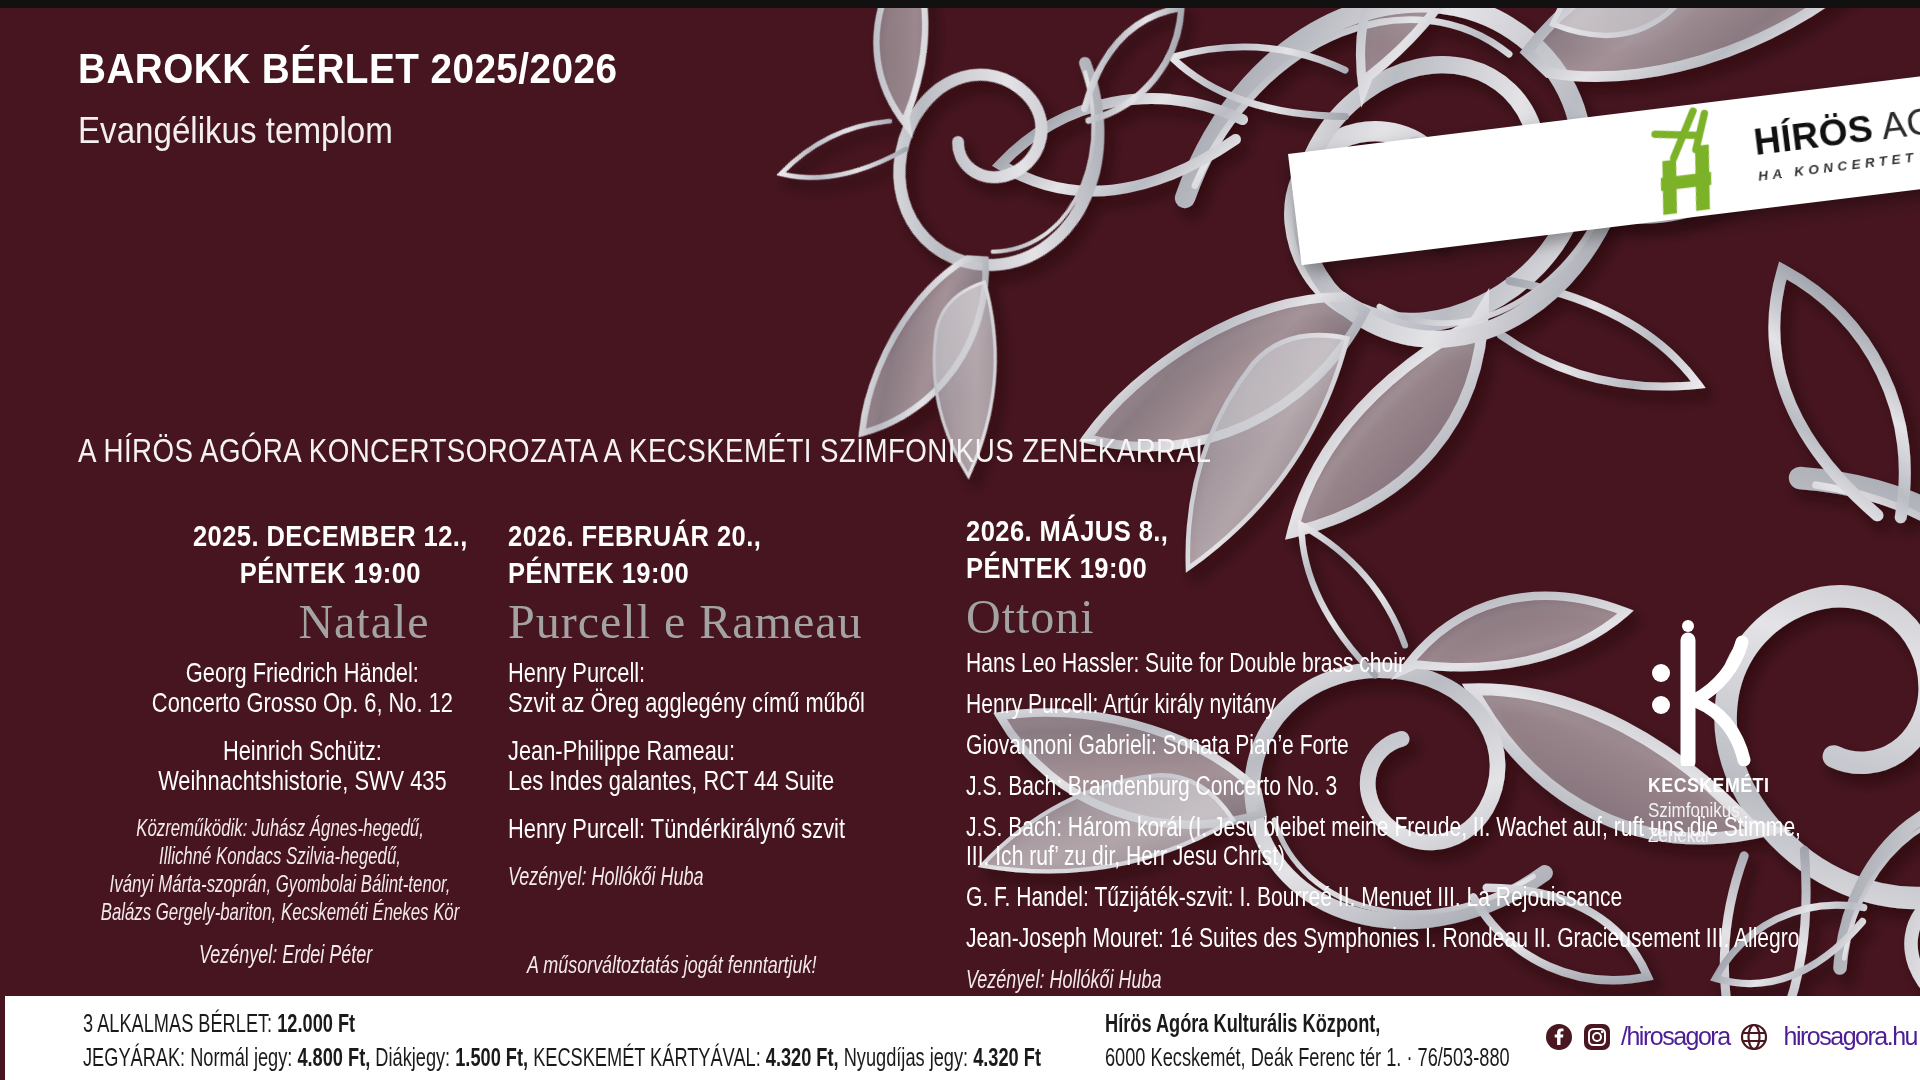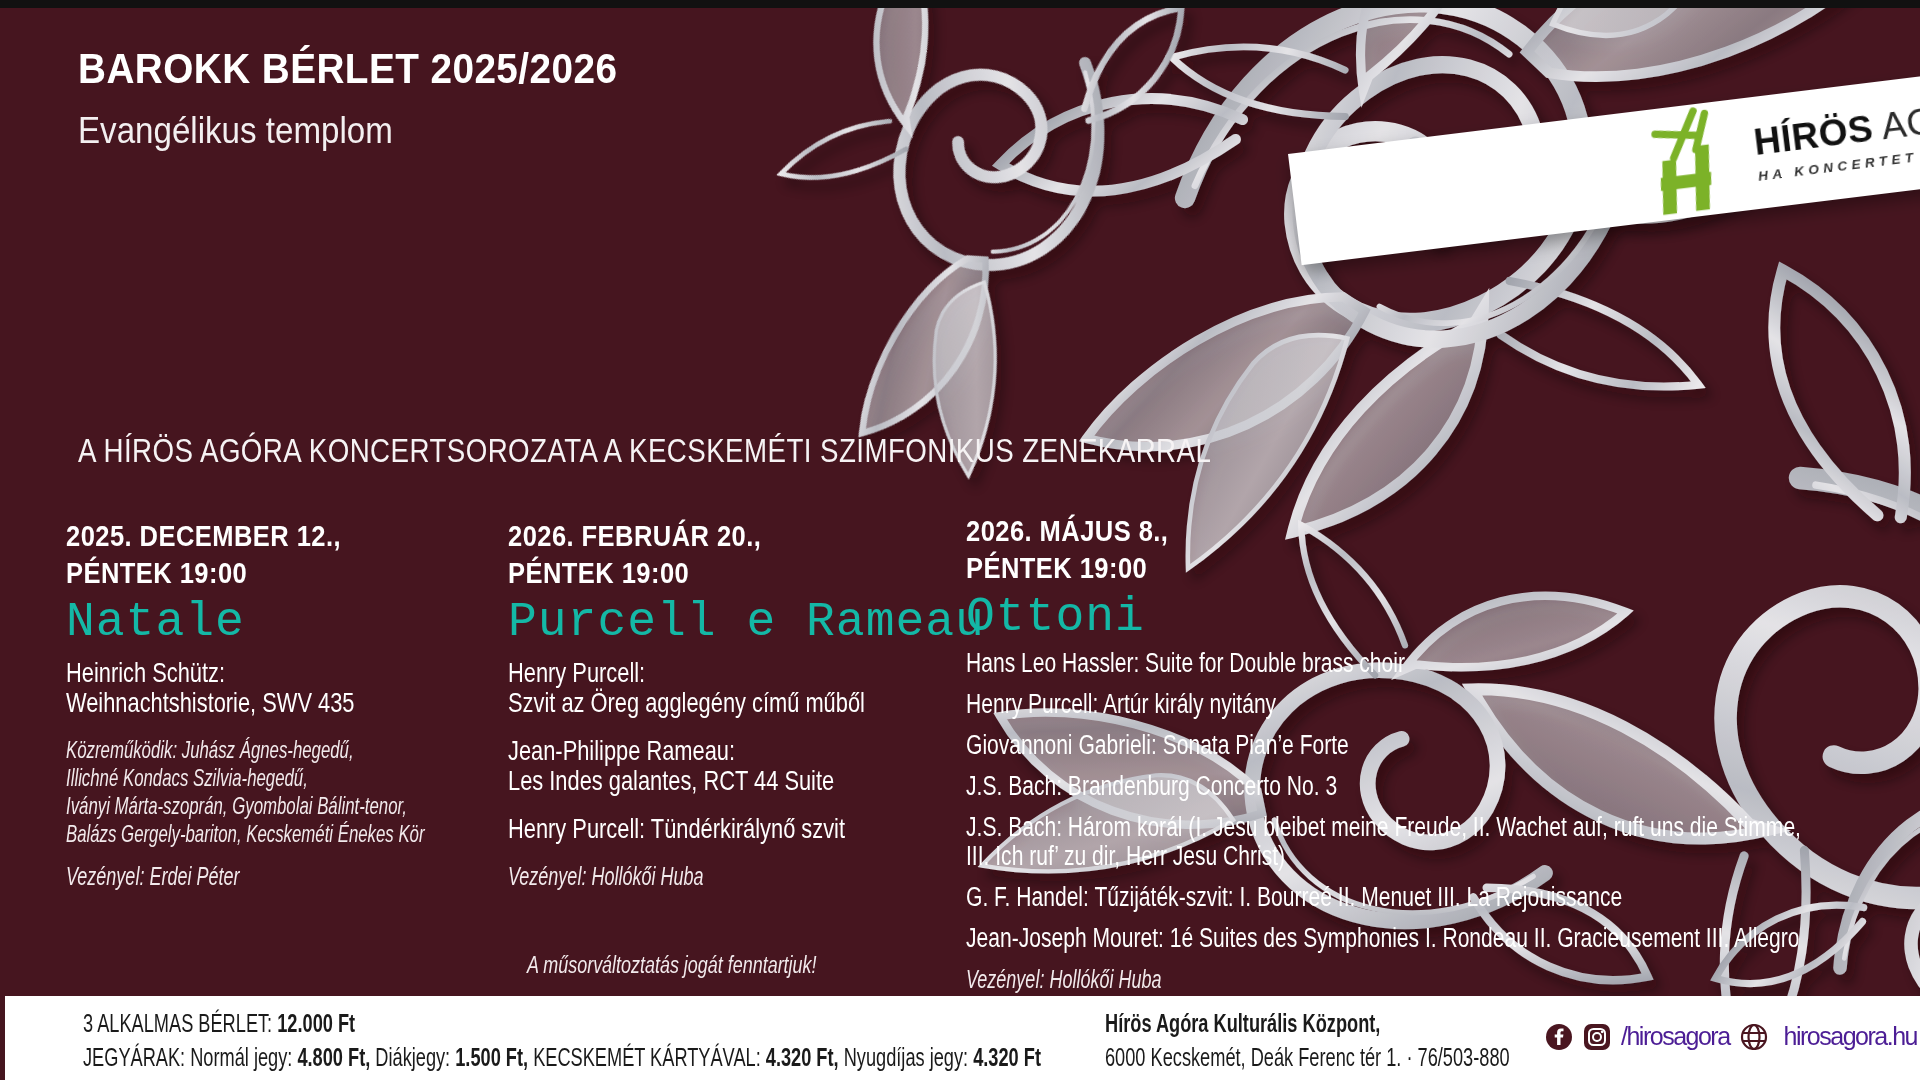--- a/index.html
+++ b/index.html
@@ -29,27 +29,27 @@
           box-shadow:0 8px 16px rgba(0,0,0,.35);}
   .banner-logo{margin-left:352px;flex:0 0 auto;}
   .banner-text{margin-left:20px;color:#1d1d1d;}
   .banner-name{font-size:37px;line-height:40px;letter-spacing:.5px;white-space:nowrap;}
   .banner-name .bn-bold{font-weight:700;color:#111;}
   .banner-name .bn-light{font-weight:400;color:#2b2b2b;}
   .banner-tagline{font-size:13.5px;font-weight:700;font-style:italic;letter-spacing:4.5px;color:#333;margin-top:6px;white-space:nowrap;}
 
   
   .concert-col{position:absolute;z-index:2;}
-  #col1{left:66px;top:510px;width:560px;}
+  #col1{left:84px;top:510px;width:560px;text-align:center;}
   #col2{left:508px;top:510px;width:560px;}
   #col3{left:966px;top:505px;width:1200px;}
   .date{font-size:29px;font-weight:700;line-height:37px;letter-spacing:.5px;white-space:nowrap;
         transform:scaleX(.88);transform-origin:left top;}
-  .concert-title{font-family:Liberation Mono, monospace;font-size:48px;line-height:52px;
-                 color:#14b8a6;margin-top:4px;margin-bottom:10px;letter-spacing:1px;white-space:nowrap;}
+  .concert-title{font-family:Liberation Serif, serif;font-size:48px;line-height:52px;
+                 color:#a3a3a3;margin-top:4px;margin-bottom:10px;letter-spacing:1px;white-space:nowrap;}
   #col3 .concert-title{margin-bottom:6px;}
   .prog-group{margin-bottom:18px;}
   #col3 .prog-group{margin-bottom:12px;}
   .prog-line{font-size:28px;line-height:30px;white-space:nowrap;color:#ffffff;
              transform:scaleX(.78);transform-origin:left top;}
   #col3 .prog-line{font-size:27px;line-height:29px;}
   .credits{margin-top:2px;}
   .credit-line{font-style:italic;font-size:24px;line-height:28px;color:#f2eaec;white-space:nowrap;
                transform:scaleX(.7);transform-origin:left top;}
   .conductor{font-style:italic;font-size:25px;margin-top:14px;color:#f2eaec;white-space:nowrap;
@@ -135,20 +135,24 @@
       </div>
       <div class="banner-tagline">HA KONCERTET SZERETNÉL</div>
     </div>
   </div>
 
   <div class="concert-col" id="col1">
     <div class="date">2025. DECEMBER 12.,</div>
     <div class="date">PÉNTEK 19:00</div>
     <div class="concert-title">Natale</div>
     <div class="prog-group">
+      <div class="prog-line">Georg Friedrich Händel:</div>
+      <div class="prog-line">Concerto Grosso Op. 6, No. 12</div>
+    </div>
+    <div class="prog-group">
       <div class="prog-line">Heinrich Schütz:</div>
       <div class="prog-line">Weihnachtshistorie, SWV 435</div>
     </div>
     <div class="credits">
       <div class="credit-line">Közreműködik: Juhász Ágnes-hegedű,</div>
       <div class="credit-line">Illichné Kondacs Szilvia-hegedű,</div>
       <div class="credit-line">Iványi Márta-szoprán, Gyombolai Bálint-tenor,</div>
       <div class="credit-line">Balázs Gergely-bariton, Kecskeméti Énekes Kör</div>
     </div>
     <div class="conductor">Vezényel: Erdei Péter</div>
@@ -196,20 +200,37 @@
       <div class="prog-line">G. F. Handel: Tűzijáték-szvit: I. Bourreé II. Menuet III. La Rejouissance</div>
     </div>
     <div class="prog-group">
       <div class="prog-line">Jean-Joseph Mouret: 1é Suites des Symphonies I. Rondeau II. Gracieusement III. Allegro</div>
     </div>
     <div class="conductor">Vezényel: Hollókői Huba</div>
   </div>
 
   <div class="note">A műsorváltoztatás jogát fenntartjuk!</div>
 
+  <div class="orch-logo">
+    <svg class="icon" width="104" height="150" viewBox="0 0 104 150" aria-hidden="true">
+      <circle cx="13" cy="57" r="9" fill="#ffffff"></circle>
+      <circle cx="13" cy="89" r="9" fill="#ffffff"></circle>
+      <circle cx="40" cy="10" r="6" fill="#ffffff"></circle>
+      <g stroke="#ffffff" fill="none" stroke-linecap="round">
+        <path d="M40 24 L40 146" stroke-width="15"></path>
+        <path d="M47 84 C 70 72, 88 50, 94 26" stroke-width="13"></path>
+        <path d="M50 86 C 74 96, 90 118, 96 144" stroke-width="13"></path>
+      </g>
+    </svg>
+    <div class="orch-text">
+      <div class="orch-l1">KECSKEMÉTI</div>
+      <div class="orch-l2">Szimfonikus</div>
+      <div class="orch-l3">Zenekar</div>
+    </div>
+  </div>
 
   <div class="footer">
     <div class="f-left">
       <div class="f-line">
         <span>3 ALKALMAS BÉRLET: </span><span class="b">12.000 Ft</span>
       </div>
       <div class="f-line">
         <span>JEGYÁRAK: Normál jegy: </span><span class="b">4.800 Ft,</span><span> Diákjegy: </span><span class="b">1.500 Ft,</span><span> KECSKEMÉT KÁRTYÁVAL: </span><span class="b">4.320 Ft,</span><span> Nyugdíjas jegy: </span><span class="b">4.320 Ft</span>
       </div>
     </div>

